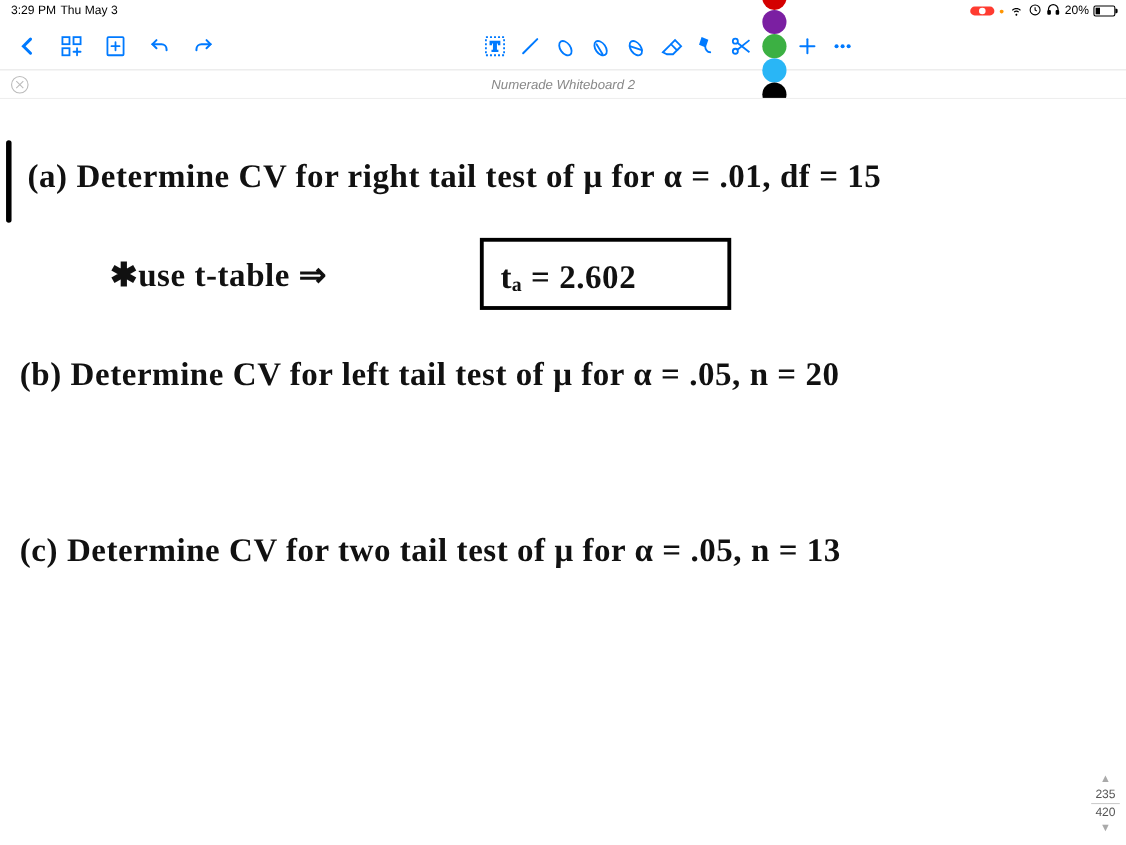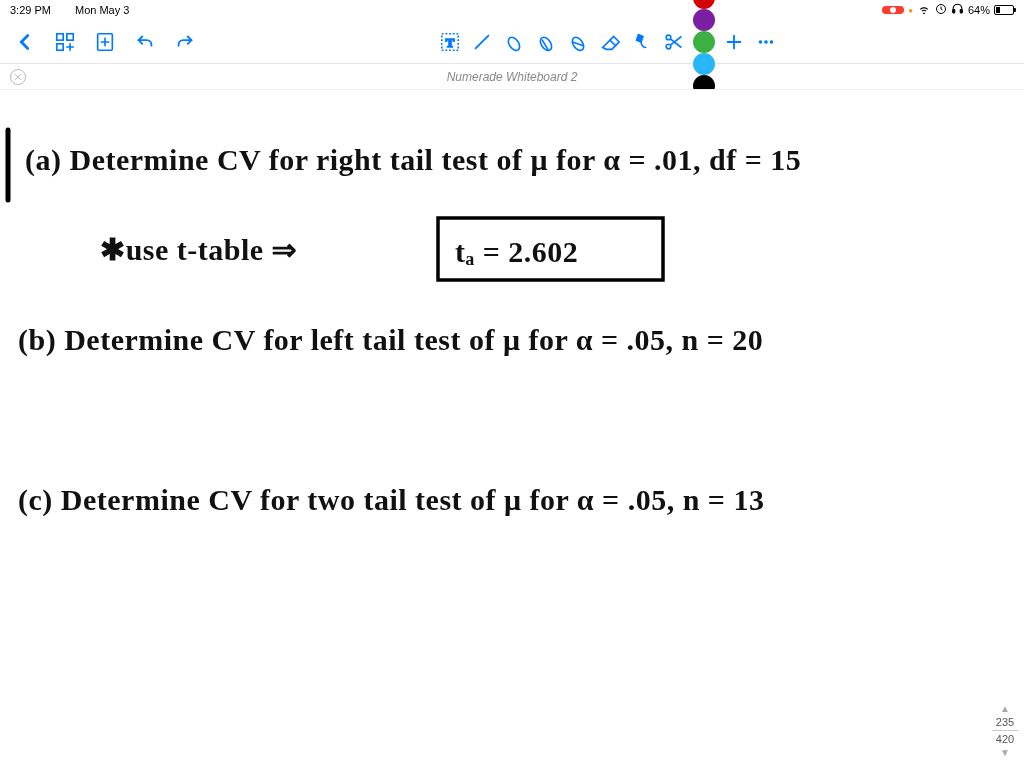--- a/index.html
+++ b/index.html
@@ -14,21 +14,21 @@
     .status-bar {
       height: 20px;
       display: flex;
       justify-content: space-between;
       align-items: center;
       padding: 0 10px;
       font-size: 11px;
       font-weight: 500;
       color: #000;
     }
-    .status-left { display: flex; gap: 24px; justify-content: space-between; }
+    .status-left { display: flex; gap: 4px; justify-content: space-between; }
     .status-right { display: flex; align-items: center; gap: 4px; }
     .recording-pill {
       background: #ff3b30;
       color: #fff;
       border-radius: 10px;
       padding: 1px 8px;
       font-size: 10px;
       display: flex;
       align-items: center;
       gap: 3px;
@@ -147,21 +147,21 @@
       fill: #111;
       letter-spacing: 0.5px;
     }
   </style>
 </head>
 <body>
 
 <div class="status-bar">
   <div class="status-left">
     <span>3:29 PM</span>
-    <span>Mon May 3</span>
+    <span>Thu May 3</span>
   </div>
   <div class="status-right">
     <span class="recording-pill">
       <span class="recording-dot"></span>
     </span>
     <span class="orange-dot">●</span>
     <span class="status-icon">
       <svg viewBox="0 0 24 24" width="14" height="14" fill="#000">
           <path d="M12 18c.8 0 1.5.7 1.5 1.5S12.8 21 12 21s-1.5-.7-1.5-1.5S11.2 18 12 18zm-4.2-3.2c2.3-2.3 6.1-2.3 8.4 0l-1.4 1.4c-1.5-1.5-4-1.5-5.6 0l-1.4-1.4zm-2.8-2.8c3.9-3.9 10.1-3.9 14 0l-1.4 1.4c-3.1-3.1-8.1-3.1-11.2 0L5 12z"></path>
         </svg>
@@ -172,21 +172,21 @@
           <path d="M12 7v5l3 2"></path>
         </svg>
     </span>
     <span class="status-icon">
       <svg viewBox="0 0 24 24" width="13" height="13" fill="none" stroke="#000" stroke-width="2">
           <path d="M4 14v-2a8 8 0 0116 0v2"></path>
           <rect x="3" y="14" width="4" height="6" rx="1" fill="#000"></rect>
           <rect x="17" y="14" width="4" height="6" rx="1" fill="#000"></rect>
         </svg>
     </span>
-    <span>64%</span>
+    <span>20%</span>
     <span class="battery">
         <span class="battery-fill"></span>
       </span>
   </div>
 </div>
 
 <div class="toolbar">
   <div class="toolbar-left">
     <div class="tb-btn">
       <svg viewBox="0 0 24 24" fill="none" stroke="#007aff" stroke-width="3" stroke-linecap="round">

